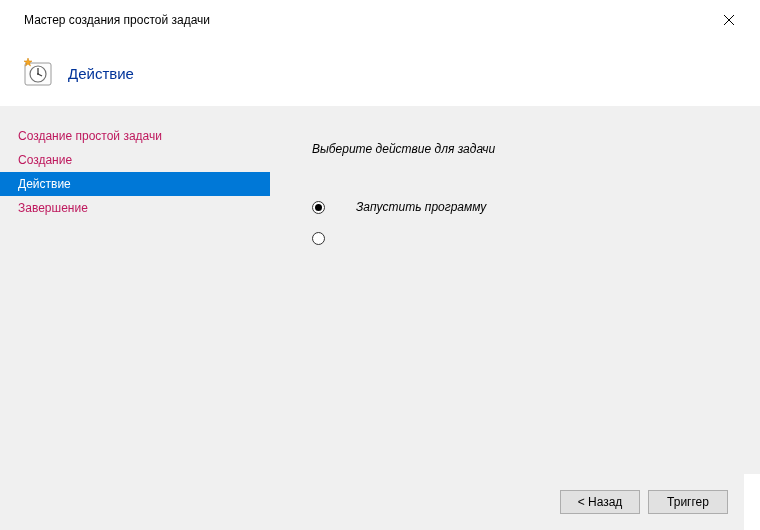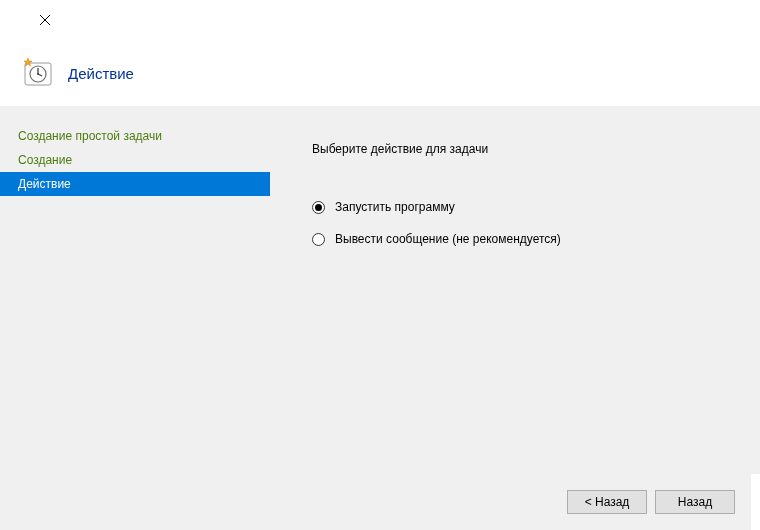--- a/index.html
+++ b/index.html
@@ -65,45 +65,47 @@
     display: flex;
   }
 
   .sidebar {
     width: 270px;
     padding-top: 18px;
   }
   .sidebar-item {
     padding: 3px 0 3px 18px;
     font-size: 12px;
-    color: #4d7c0f;
+    color: #be185d;
     cursor: pointer;
     line-height: 18px;
   }
   .sidebar-item.selected {
     background: #0078d7;
     color: #ffffff;
   }
 
   .main {
     flex: 1;
     padding-top: 36px;
     padding-left: 42px;
     padding-right: 20px;
+    font-style: italic;
   }
   .instruction {
     font-size: 12px;
     margin-bottom: 44px;
   }
   .radio-group { }
   .radio-row {
     display: flex;
     align-items: center;
     margin-bottom: 18px;
     cursor: pointer;
+    gap: 21px;
   }
   .radio {
     width: 13px;
     height: 13px;
     border: 1px solid #333;
     border-radius: 50%;
     margin-right: 10px;
     display: flex;
     align-items: center;
     justify-content: center;
@@ -117,21 +119,21 @@
     background: #000;
     border-radius: 50%;
   }
   .radio-label {
     font-size: 12px;
   }
 
   .footer {
     position: absolute;
     left: 0;
-    right: 9px;
+    right: 16px;
     bottom: 0;
     height: 56px;
     background: #f0f0f0;
     display: flex;
     align-items: center;
     justify-content: flex-end;
     padding-right: 16px;
     gap: 8px;
   }
   .btn {
@@ -149,20 +151,21 @@
   }
   .btn.primary {
     border: 2px solid #0078d7;
     background: #e1e1e1;
   }
 </style>
 </head>
 <body>
 
 <div class="titlebar">
+  <span class="title">Мастер создания простой задачи</span>
   <div class="close-btn">
     <svg width="10" height="10" viewBox="0 0 10 10">
       <line x1="0" y1="0" x2="10" y2="10" stroke="#000" stroke-width="1"></line>
       <line x1="10" y1="0" x2="0" y2="10" stroke="#000" stroke-width="1"></line>
     </svg>
   </div>
 </div>
 
 <div class="header">
   <div class="header-icon">
@@ -184,34 +187,36 @@
   <div class="sidebar">
     <div class="sidebar-item">
       <span>Создание простой задачи</span>
     </div>
     <div class="sidebar-item">
       <span>Создание</span>
     </div>
     <div class="sidebar-item selected">
       <span>Действие</span>
     </div>
+    <div class="sidebar-item">
+      <span>Завершение</span>
+    </div>
   </div>
 
   <div class="main">
     <div class="instruction">Выберите действие для задачи</div>
 
     <div class="radio-group">
       <label class="radio-row">
         <span class="radio checked"></span>
         <span class="radio-label">Запустить программу</span>
       </label>
       <label class="radio-row">
         <span class="radio"></span>
-        <span class="radio-label">Вывести сообщение (не рекомендуется)</span>
       </label>
     </div>
   </div>
 </div>
 
 <div class="footer">
   <button class="btn">&lt; Назад</button>
-  <button class="btn">Назад</button>
+  <button class="btn">Триггер</button>
 </div>
 
 </body></html>

